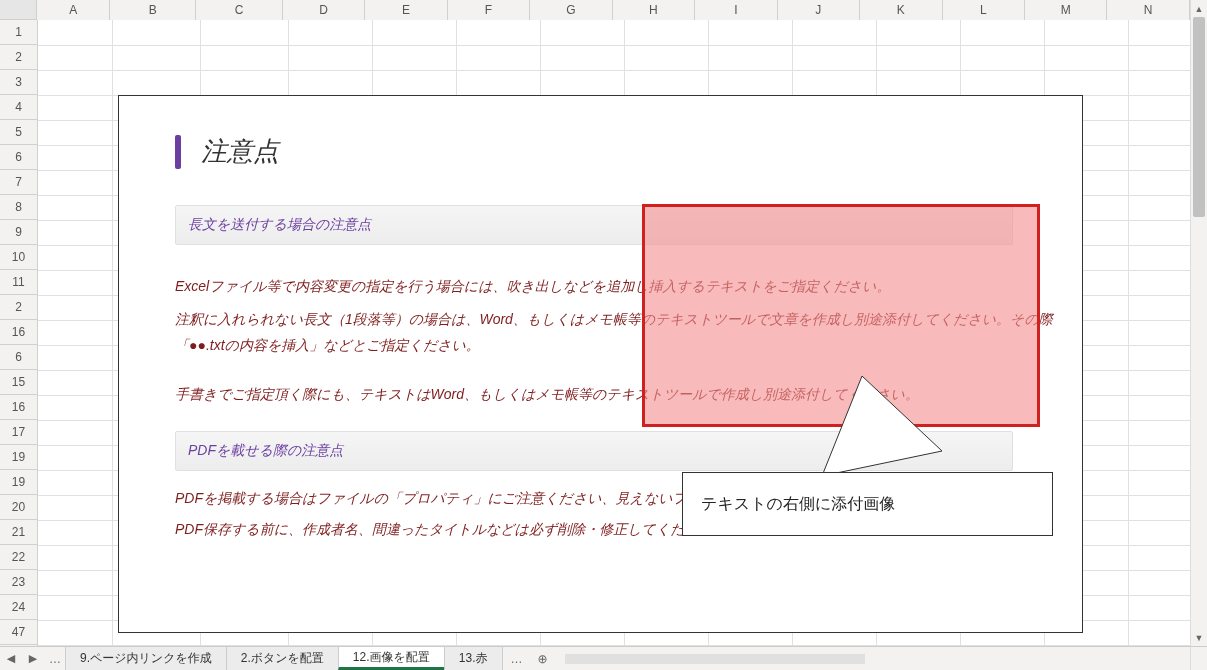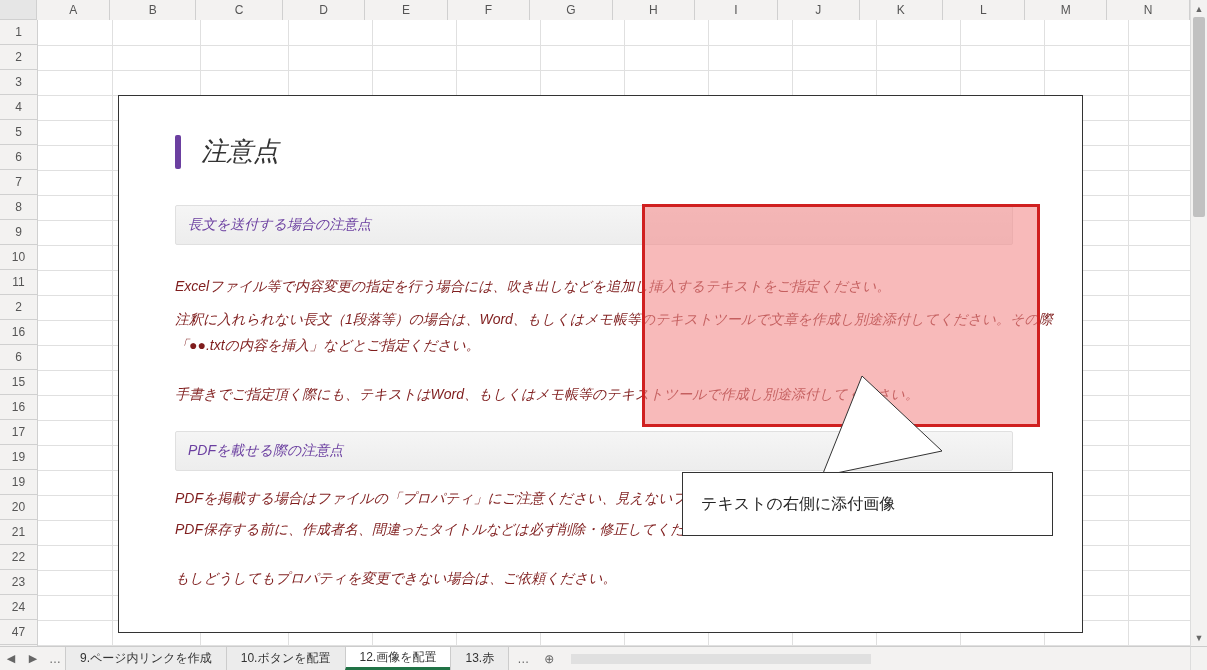--- a/index.html
+++ b/index.html
@@ -149,21 +149,20 @@
             <div class="heading-bar"></div>
             <span>注意点</span>
           </div>
           <div class="subhead">長文を送付する場合の注意点</div>
           <div class="para">Excelファイル等で内容変更の指定を行う場合には、吹き出しなどを追加し挿入するテキストをご指定ください。</div>
           <div class="para" style="margin-top:-16px;">注釈に入れられない長文（1段落等）の場合は、Word、もしくはメモ帳等のテキストツールで文章を作成し別途添付してください。その際「●●.txtの内容を挿入」などとご指定ください。</div>
           <div class="para">手書きでご指定頂く際にも、テキストはWord、もしくはメモ帳等のテキストツールで作成し別途添付してください。</div>
           <div class="subhead subhead2">PDFを載せる際の注意点</div>
           <div class="para" style="margin-top:-14px;">PDFを掲載する場合はファイルの「プロパティ」にご注意ください、見えないファイルの情報が残っている場合があります。</div>
           <div class="para" style="margin-top:-18px;">PDF保存する前に、作成者名、間違ったタイトルなどは必ず削除・修正してください。</div>
-          <div class="para">もしどうしてもプロパティを変更できない場合は、ご依頼ください。</div>
         </div>
       </div>
 
       <div class="overlay-rect" style="left:604px; top:184px; width:398px; height:223px;"></div>
 
       <svg class="callout-leader" style="position:absolute; left:784px; top:356px;" width="160" height="110">
         <polygon points="0,100 40,0 120,75" fill="#ffffff" stroke="#333" stroke-width="1"></polygon>
       </svg>
 
       <div class="callout" style="left:596px; top:452px; width:371px;margin-left:48px;">
@@ -180,21 +179,21 @@
     <div class="btn">▼</div>
   </div>
 
   <div class="sheet-bar">
     <div class="nav-btn">◀</div>
     <div class="nav-btn">▶</div>
     <div class="nav-dots">…</div>
 
     <div id="tabs-host" style="display:flex; align-items:stretch;">
         <div class="tab">9.ページ内リンクを作成</div>
-        <div class="tab">10.ボタンを配置</div>
+        <div class="tab">2.ボタンを配置</div>
         <div class="tab active">12.画像を配置</div>
         <div class="tab">13.赤</div>
       </div>
     <div class="tab-dots">…</div>
     <div class="tab-add">⊕</div>
     <div class="tab-scroll">
       <div class="sb-track"></div>
     </div>
   </div>
   <div class="corner-br"></div>

